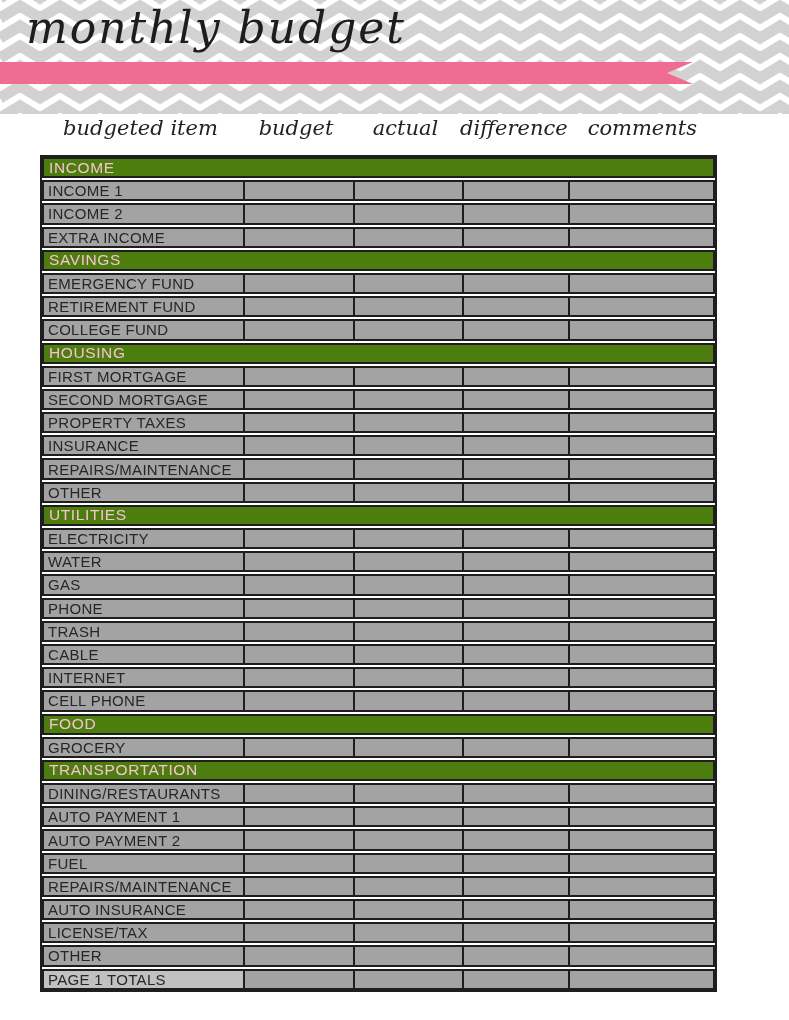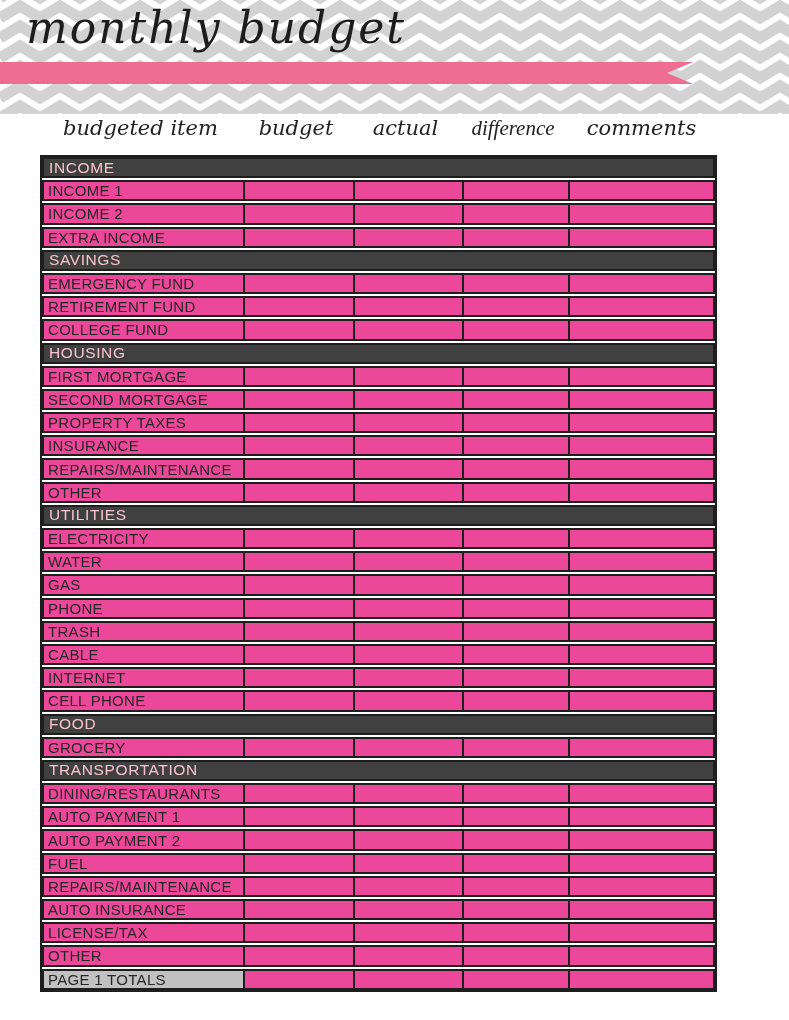--- a/index.html
+++ b/index.html
@@ -57,37 +57,37 @@
     font-family: "DejaVu Serif", serif;
     font-style: italic;
     font-size: 21px;
     color: #222222;
     text-align: center;
     white-space: nowrap;
   }
   .ch-1 { flex: 0 0 201px; }
   .ch-2 { flex: 0 0 110px; }
   .ch-3 { flex: 0 0 109px; }
-  .ch-4 { flex: 0 0 106px; font-family: Liberation Serif, serif; }
+  .ch-4 { flex: 0 0 106px; }
   .ch-5 { flex: 1; }
 
   
   .budget-table {
     position: absolute;
     top: 155px; left: 40px;
     width: 677px;
     border: 2px solid #1e1e1e;
     background: #ffffff;
   }
   .t-row {
     display: flex;
     height: 21.2px;
     margin-bottom: 2px;
     border: 2px solid #1e1e1e;
-    background: #ec4899;
+    background: #a3a3a3;
   }
   .t-row:last-child { margin-bottom: 0; }
   .t-cell {
     display: flex;
     align-items: center;
     overflow: hidden;
   }
   .t-cell + .t-cell { border-left: 2px solid #1e1e1e; }
   .c-label { flex: 0 0 199px; padding-left: 4px; }
   .c-budget { flex: 0 0 110px; }
@@ -96,21 +96,21 @@
   .c-comments { flex: 1; }
 
   .row-label {
     font-size: 15px;
     letter-spacing: 0.3px;
     color: #262626;
     white-space: nowrap;
   }
 
   .t-row.band {
-    background: #404040;
+    background: #4d7c0f;
     border-color: #1e1e1e;
   }
   .t-row.band .section-label {
     font-size: 15.5px;
     letter-spacing: 0.6px;
     color: #f8c3d1;
     padding-left: 5px;
     white-space: nowrap;
   }
 

